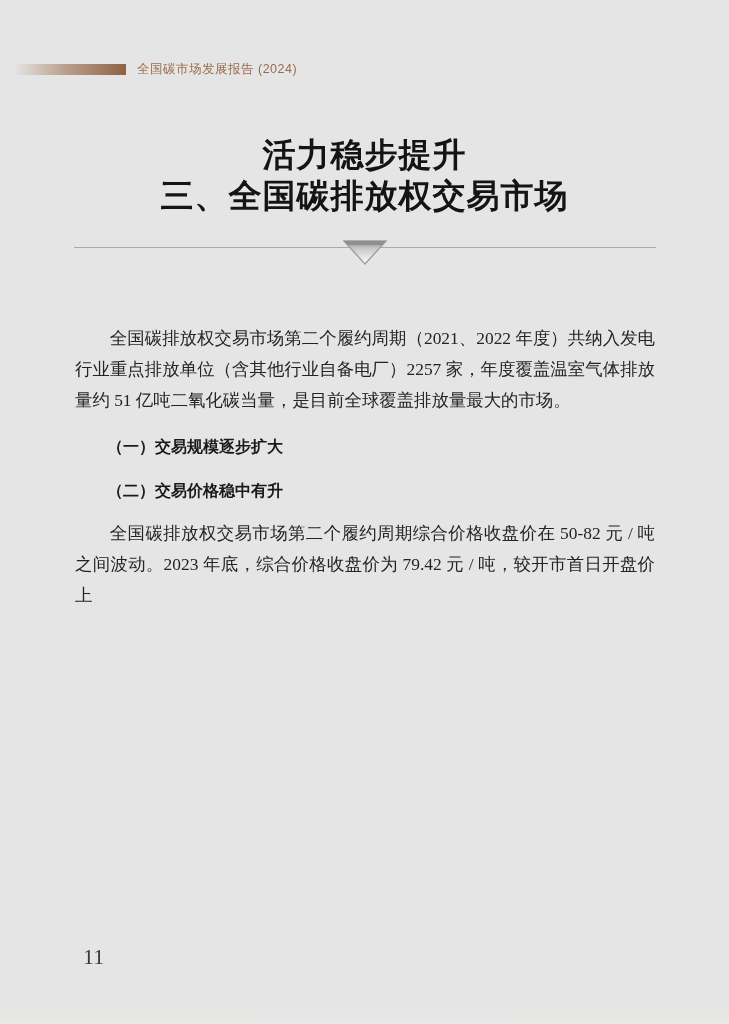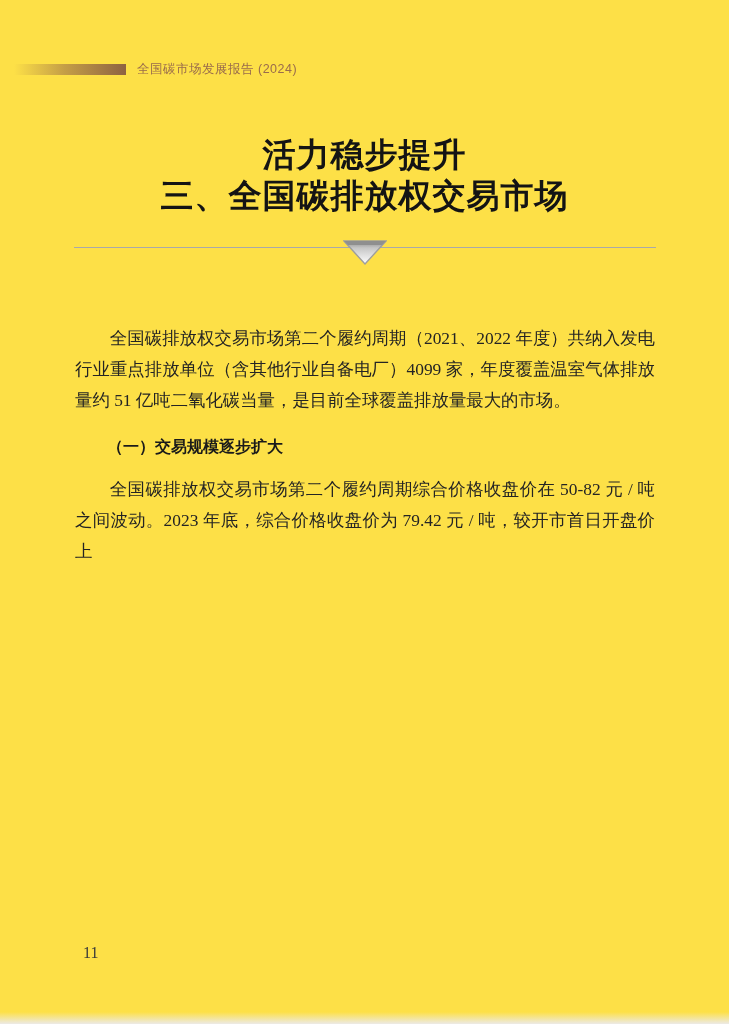--- a/index.html
+++ b/index.html
@@ -4,21 +4,21 @@
 <style>
   html, body {
     margin: 0;
     padding: 0;
     background: #ffffff;
   }
   .page {
     position: relative;
     width: 729px;
     height: 1024px;
-    background: #fde047;
+    background: #e5e5e5;
     overflow: hidden;
     font-family: "Liberation Serif", "DejaVu Serif", serif;
     color: #242424;
   }
 
   
   .page-header {
     position: absolute;
     top: 62px;
     left: 0;
@@ -96,21 +96,21 @@
     color: #1a1a1a;
     text-indent: 2em;
     text-align: left;
   }
 
   
   .page-number {
     position: absolute;
     left: 83px;
     top: 944px;
-    font-size: 16px;
+    font-size: 22px;
     color: #3a3a3a;
   }
   .page-bottom-edge {
     position: absolute;
     bottom: 0;
     left: 0;
     width: 100%;
     height: 12px;
     background: linear-gradient(180deg, rgba(255,255,255,0) 0%, #eceae7 100%);
   }
@@ -139,24 +139,25 @@
           <stop offset="0.3" stop-color="#c6c6c6"></stop>
           <stop offset="1" stop-color="#ffffff"></stop>
         </linearGradient>
       </defs>
       <polygon points="1,1 43,1 22,24" fill="url(#triGrad)" stroke="#9e9e9e" stroke-width="1.4"></polygon>
       <polygon points="1,1 43,1 39,5 5,5" fill="#8f8f8f"></polygon>
     </svg>
   </div>
 
   <main class="content">
-    <p class="body-paragraph">全国碳排放权交易市场第二个履约周期（2021、2022 年度）共纳入发电行业重点排放单位（含其他行业自备电厂）4099 家，年度覆盖温室气体排放量约 51 亿吨二氧化碳当量，是目前全球覆盖排放量最大的市场。</p>
+    <p class="body-paragraph">全国碳排放权交易市场第二个履约周期（2021、2022 年度）共纳入发电行业重点排放单位（含其他行业自备电厂）2257 家，年度覆盖温室气体排放量约 51 亿吨二氧化碳当量，是目前全球覆盖排放量最大的市场。</p>
 
     <h2 class="sub-heading">（一）交易规模逐步扩大</h2>
 
+    <h2 class="sub-heading">（二）交易价格稳中有升</h2>
     <p class="body-paragraph">全国碳排放权交易市场第二个履约周期综合价格收盘价在 50-82 元 / 吨之间波动。2023 年底，综合价格收盘价为 79.42 元 / 吨，较开市首日开盘价上</p>
   </main>
 
   <span class="page-number">11</span>
 
   <div class="page-bottom-edge"></div>
 
 </div>
 
 </body></html>

